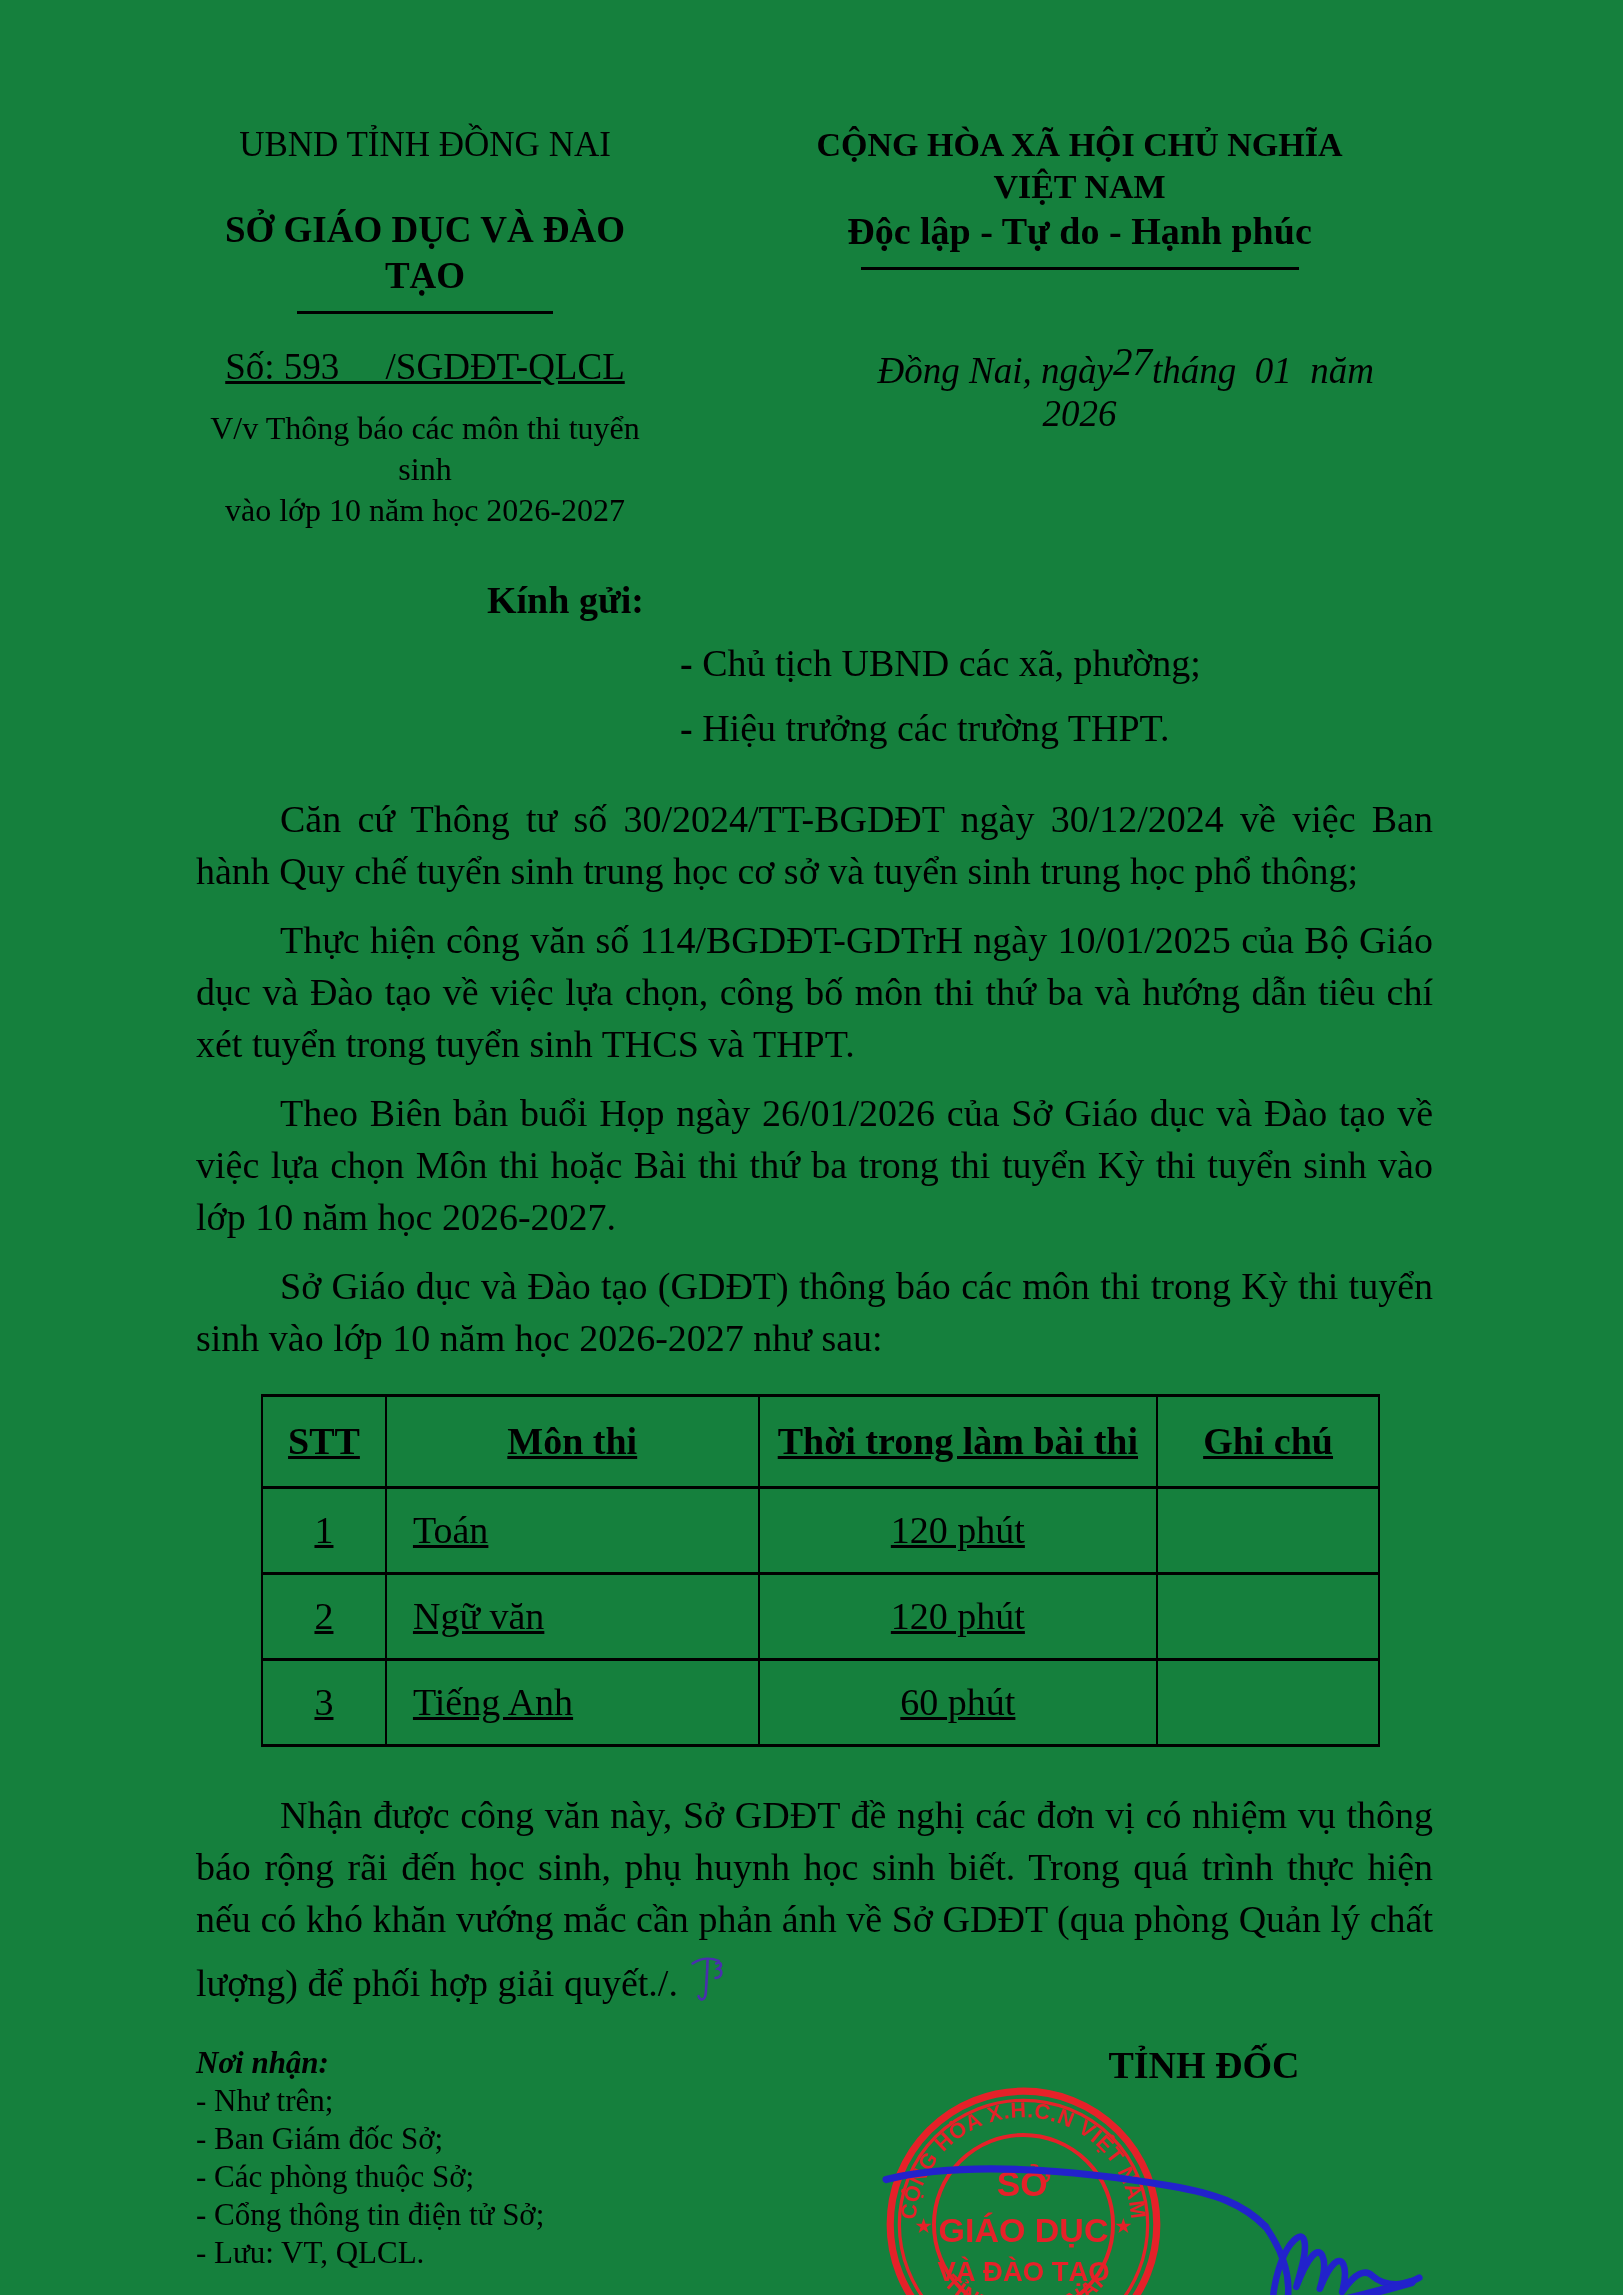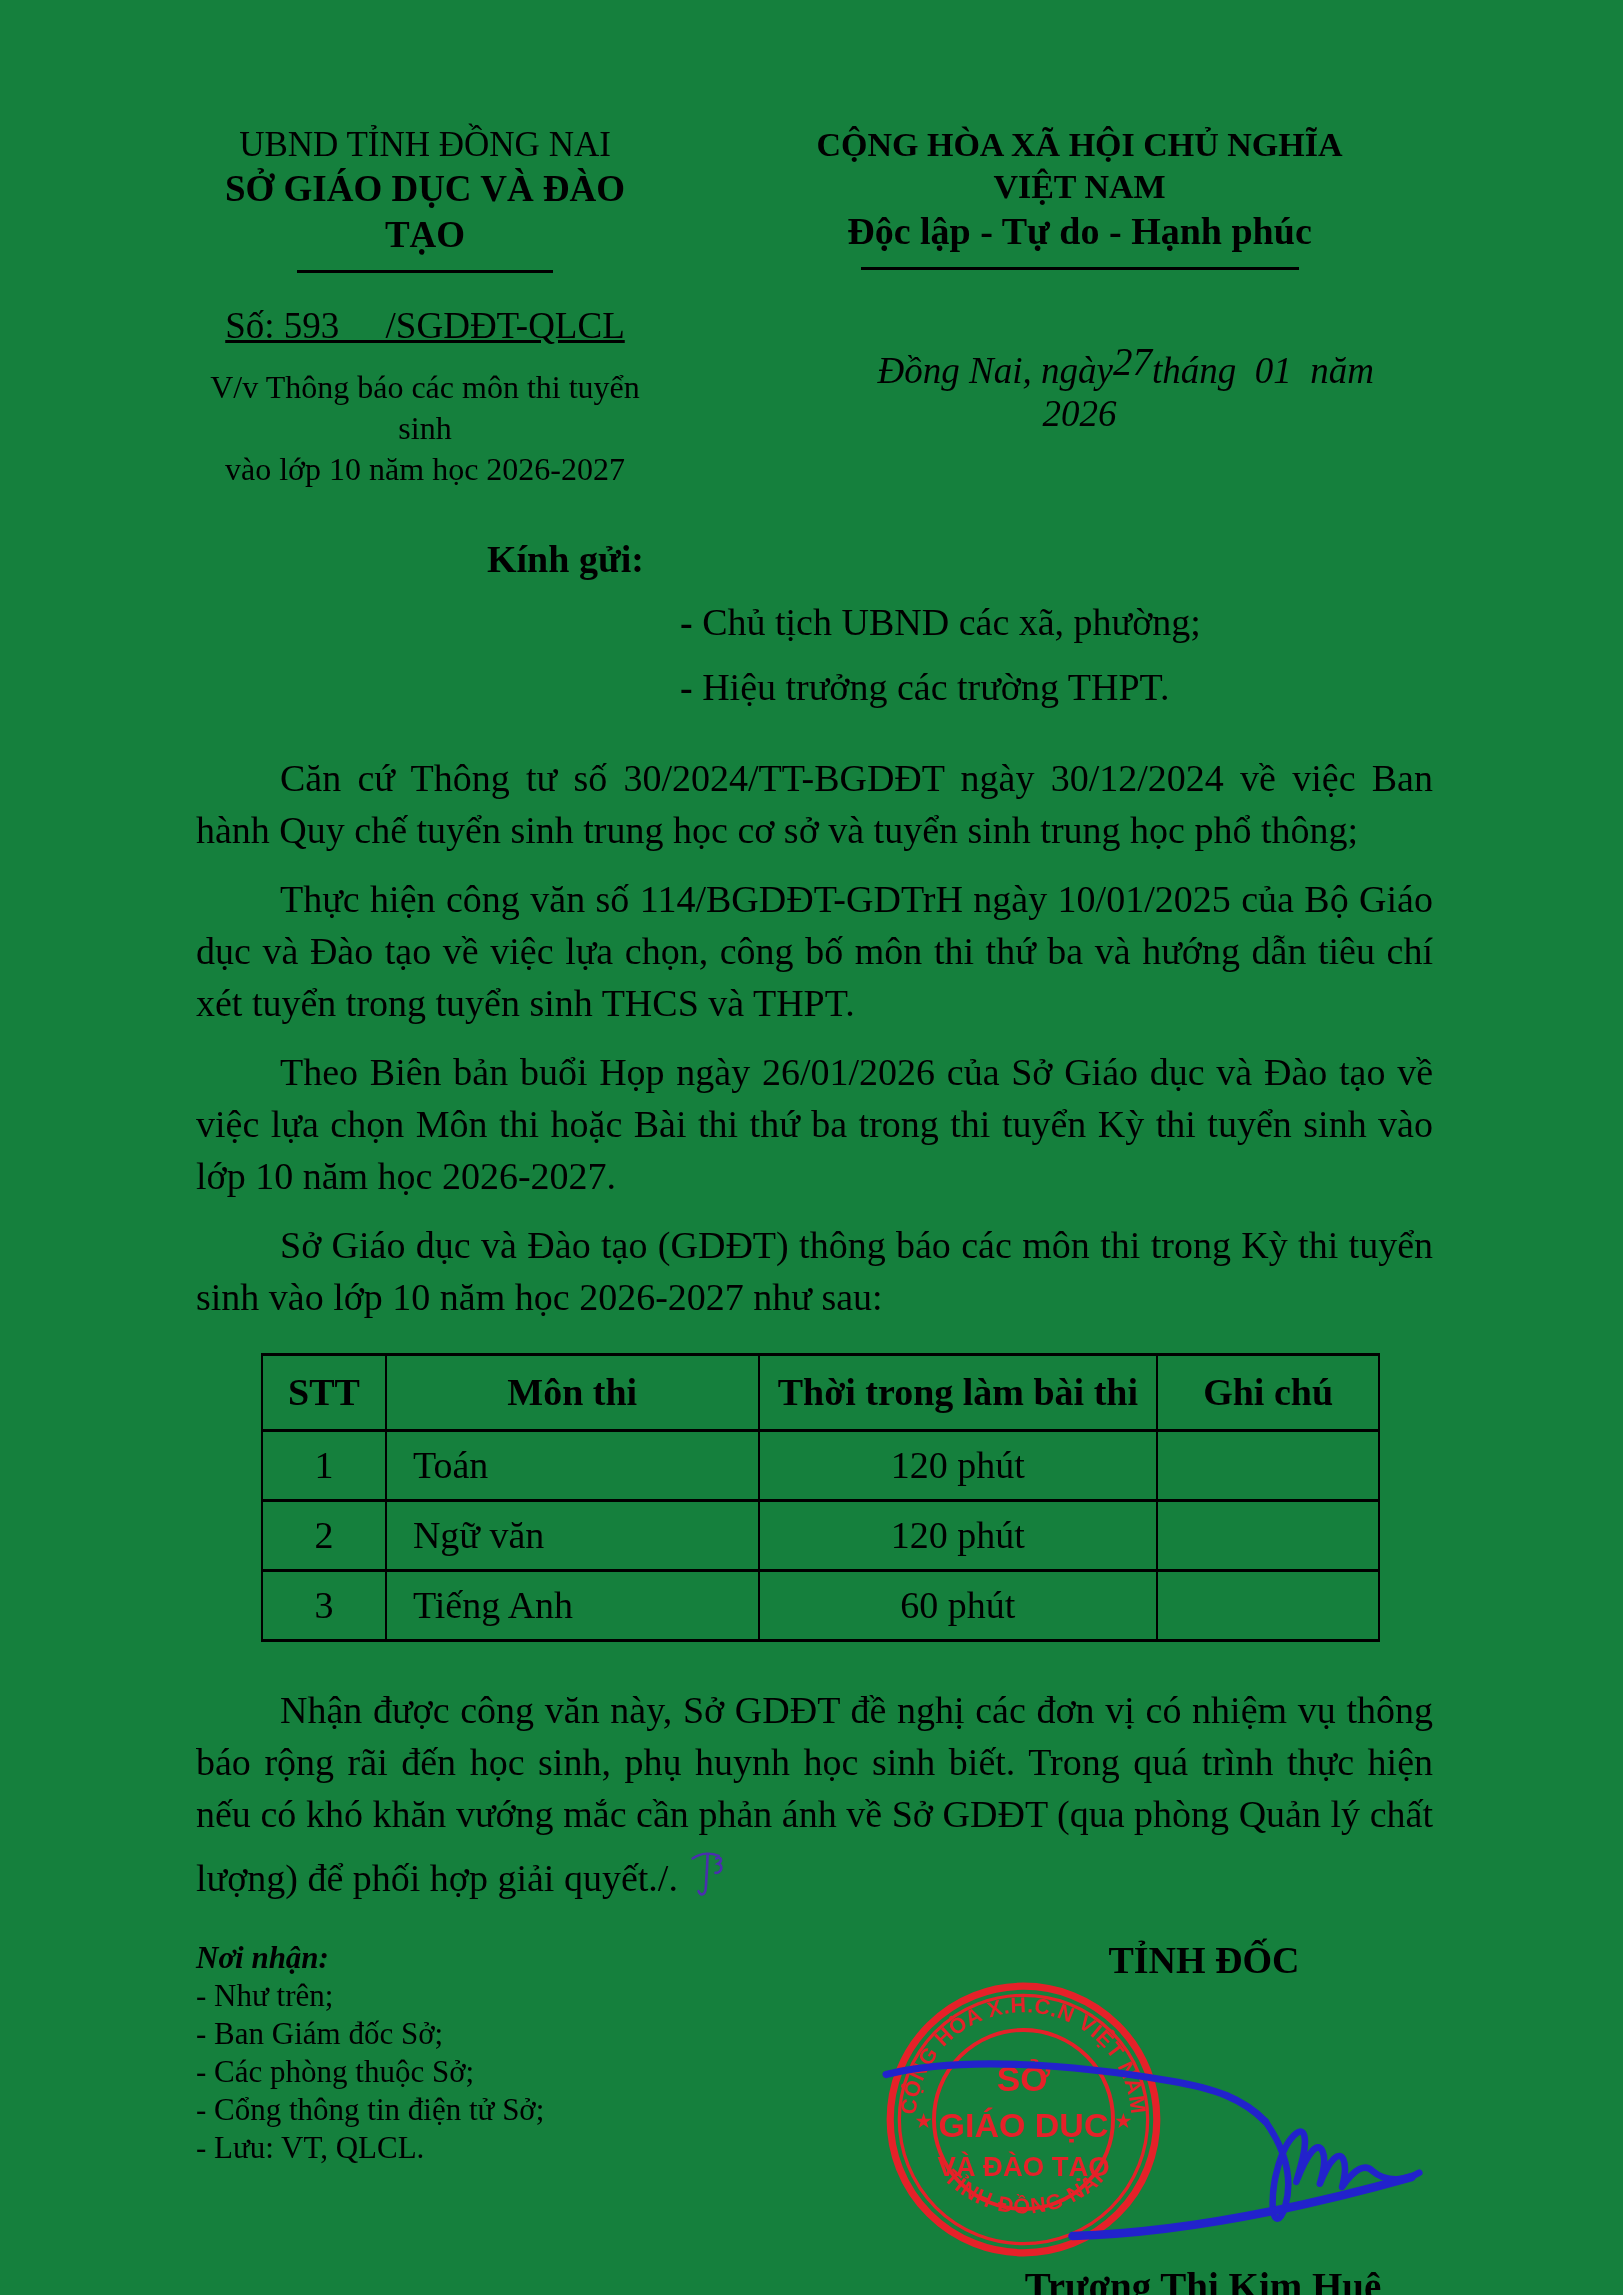--- a/index.html
+++ b/index.html
@@ -10,21 +10,21 @@
     font-family:"Liberation Serif", serif;
     color:#000;
     overflow:hidden;
   }
   .content{padding:124px 190px 0 196px;}
   
   .header{display:flex;align-items:flex-start;}
   .h-left{width:458px;text-align:center;}
   .h-right{width:589px;margin-left:131px;text-align:center;}
   .h-org1{font-size:35px;line-height:42px;}
-  .h-org2{font-size:37px;line-height:46px;font-weight:bold;}
+  .h-org2{font-size:37px;line-height:46px;font-weight:bold;margin-top:41px;}
   .h-rule{height:3.3px;background:#000;border:0;margin:11.8px auto 0 auto;}
   .h-rule.left{width:256px;}
   .h-rule.right{width:438px;}
   .h-nat1{font-size:34px;line-height:42px;font-weight:bold;}
   .h-nat2{font-size:38px;line-height:47px;font-weight:bold;}
   .so-line{margin-top:31px;font-size:37px;white-space:pre-wrap;text-decoration:underline;}
   .subject{margin-top:19.6px;font-size:32px;line-height:41px;}
   .date-line{margin-top:34px;font-size:37px;font-style:italic;white-space:pre-wrap;}
   .date-day{position:relative;top:-7.9px;font-size:39px;}
   
@@ -43,21 +43,22 @@
   
   .exam-table{
     border-collapse:collapse;
     margin:30px 0 0 65px;
     width:1119px;
     font-size:38px;
   }
   .exam-table th,.exam-table td{
     border-left:2px solid #000;border-right:2px solid #000;
     border-top:3.3px solid #000;border-bottom:3.3px solid #000;
-    padding:0;
+    padding:8px;
+    text-decoration:underline;
   }
   .exam-table th{font-weight:bold;height:73px;text-align:center;}
   .exam-table td{height:67px;text-align:center;}
   .exam-table td.subj{text-align:left;padding-left:26px;}
   .col-stt{width:124px;}  .col-mon{width:373px;}
   .col-time{width:399px;} .col-note{width:222px;}
   
   .closing{margin-top:42px;}
   .paraph-mark{position:relative;top:7.9px;margin-left:2.6px;}
   

